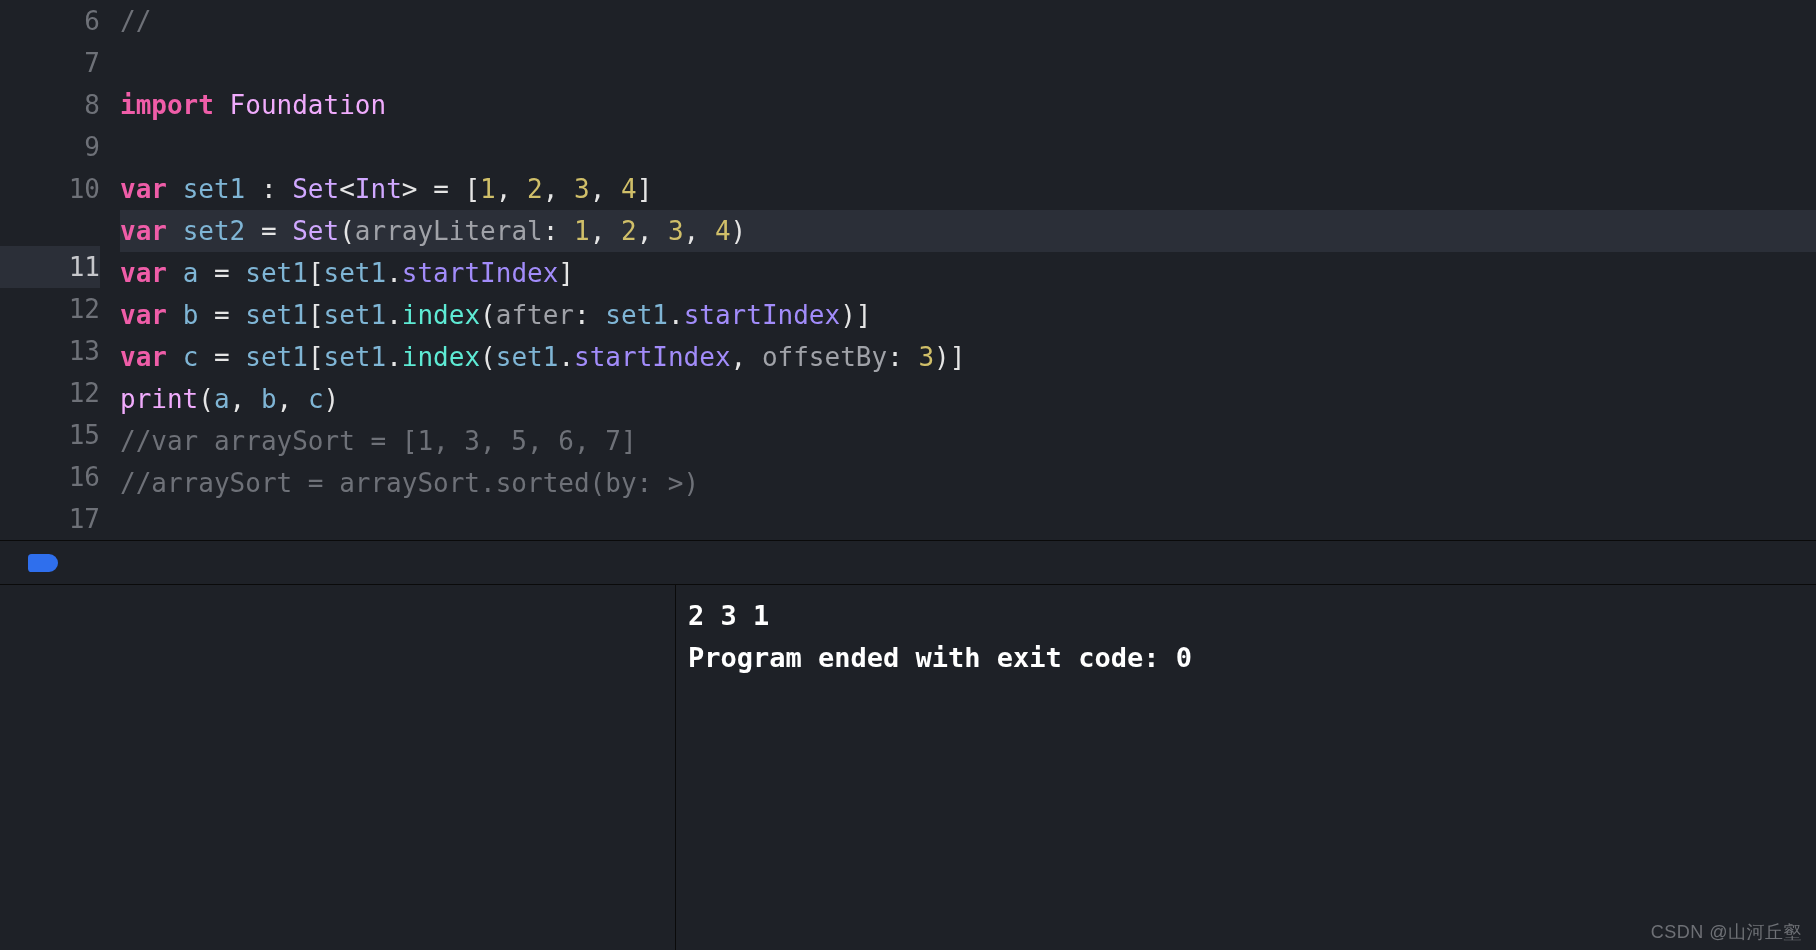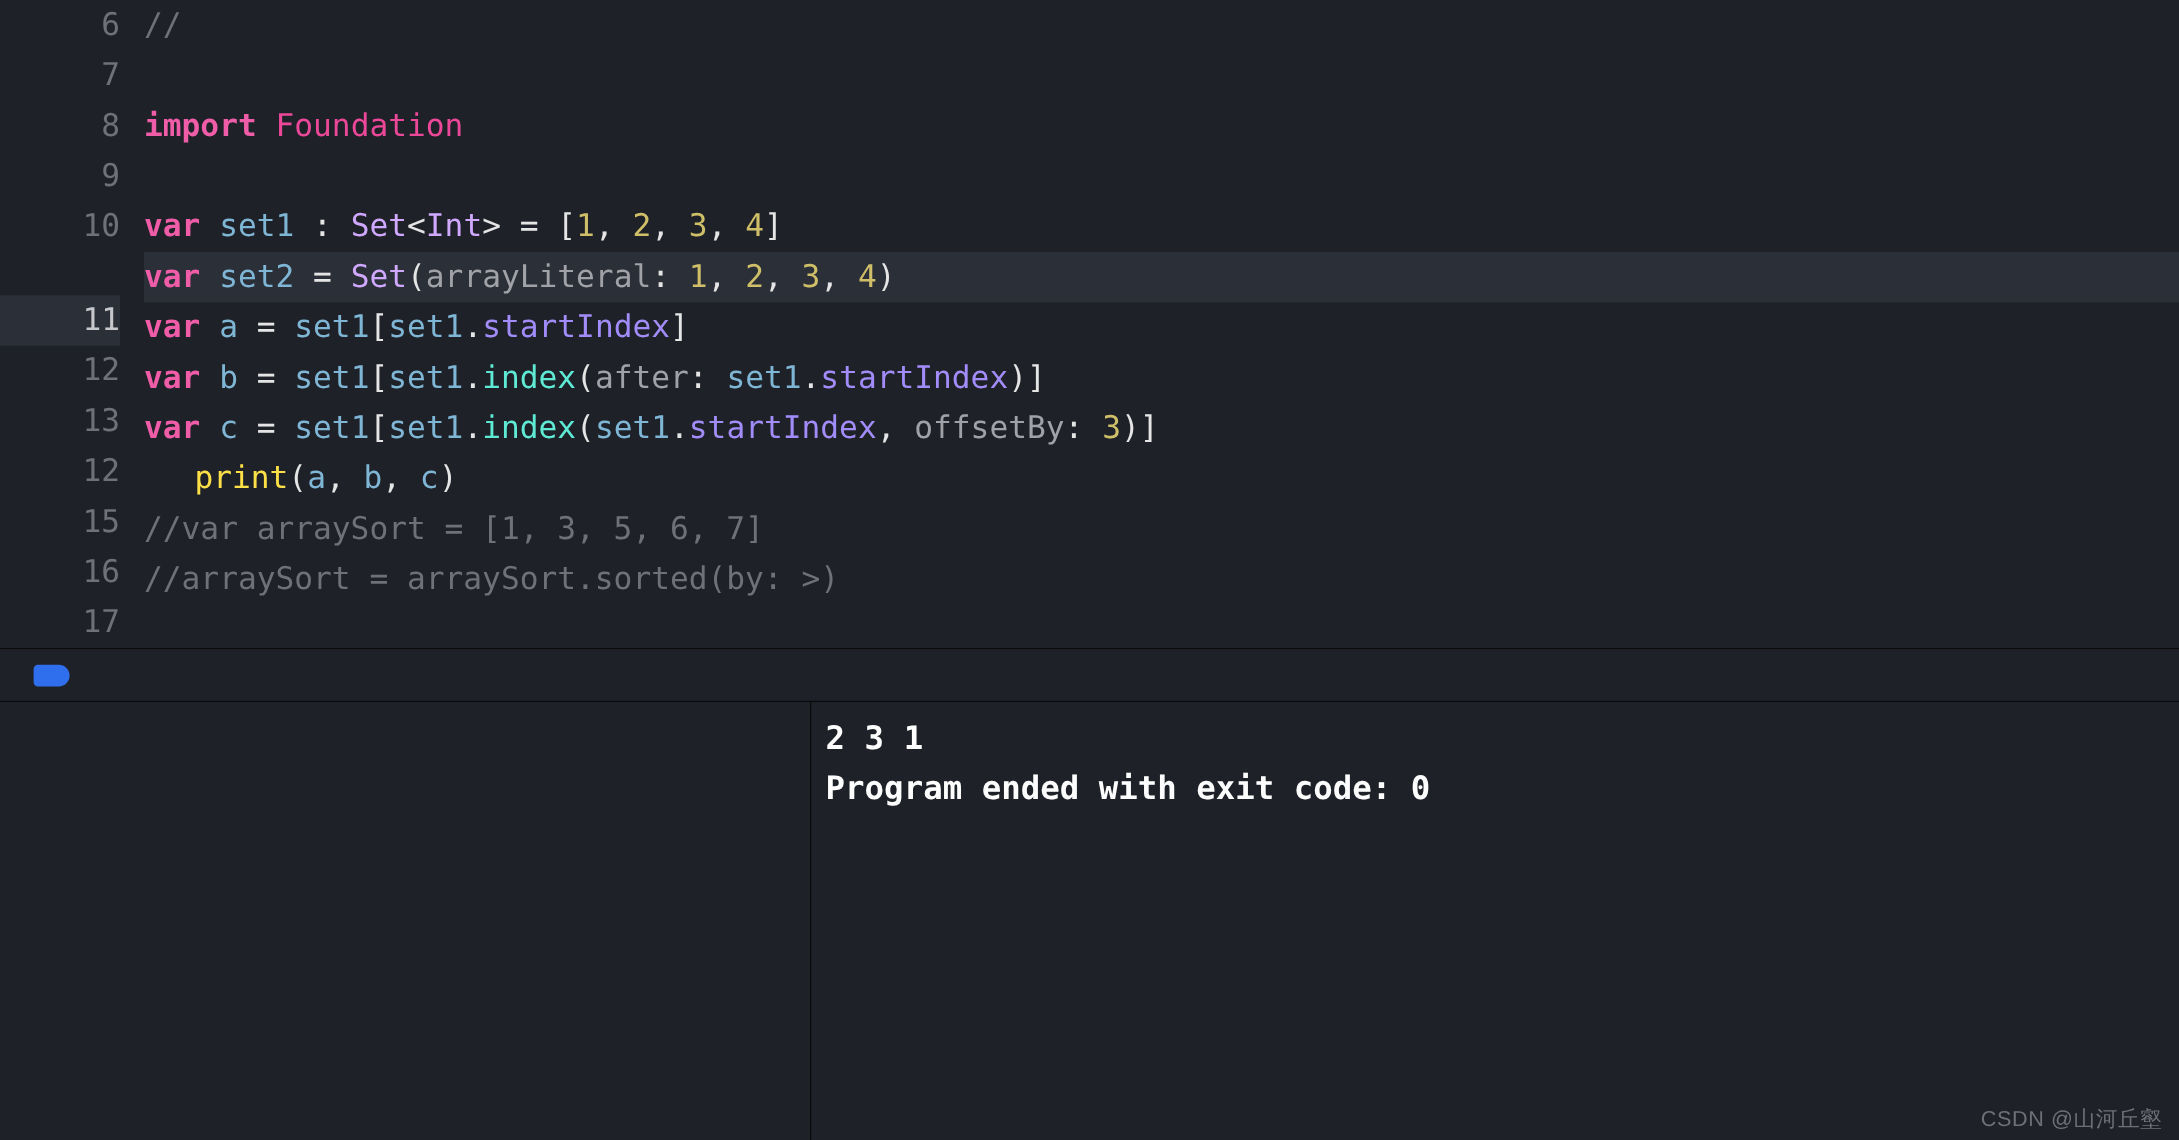--- a/index.html
+++ b/index.html
@@ -41,30 +41,30 @@
     }
     .line-highlight {
       background: #2b2f38;
     }
     .gutter .line-highlight {
       color: #c7c8cc;
       margin-top: 36px;
     }
     .tok-comment { color: #6e7178; }
     .tok-keyword { color: #ef5da8; font-weight: 600; }
-    .tok-ident { color: #ec4899; }
+    .tok-ident { color: #f0abfc; }
     .tok-var { color: #7fb5d5; }
     .tok-type { color: #d0a8ff; text-align: center; }
     .tok-punct { color: #e5e5e5; }
     .tok-paren { color: #e5e5e5; }
     .tok-number { color: #d0bf69; }
     .tok-arglabel { color: #a0a2a8; }
     .tok-func { color: #5eead4; }
     .tok-prop { color: #a28cfa; }
-    .tok-call { color: #fde047; margin-left: 42px; }
+    .tok-call { color: #f0abfc; }
     .breakpoint-strip {
       height: 44px;
       border-bottom: 1px solid #0a0a0a;
       display: flex;
       align-items: center;
       padding-left: 28px;
       background: #1e2127;
     }
     .breakpoint-tag {
       width: 30px;

